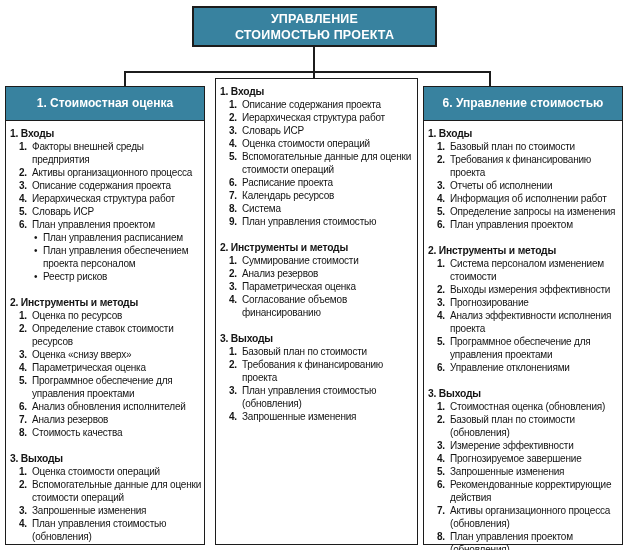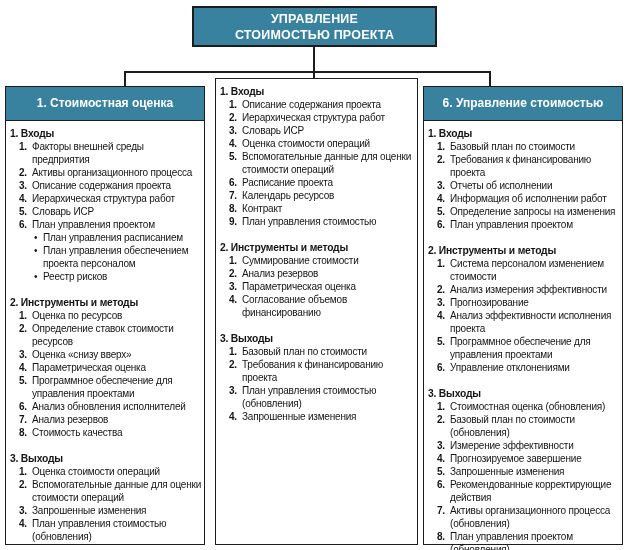--- a/index.html
+++ b/index.html
@@ -197,21 +197,21 @@
           <div class="item">
             <span class="num">6.</span>
             <span class="txt">Расписание проекта</span>
           </div>
           <div class="item">
             <span class="num">7.</span>
             <span class="txt">Календарь ресурсов</span>
           </div>
           <div class="item">
             <span class="num">8.</span>
-            <span class="txt">Контракт</span>
+            <span class="txt">Система</span>
           </div>
           <div class="item">
             <span class="num">9.</span>
             <span class="txt">План управления стоимостью</span>
           </div>
         </div>
         <div class="section">
           <div class="section-title">2. Инструменты и методы</div>
           <div class="item">
             <span class="num">1.</span>
@@ -285,21 +285,21 @@
           </div>
         </div>
         <div class="section">
           <div class="section-title">2. Инструменты и методы</div>
           <div class="item">
             <span class="num">1.</span>
             <span class="txt">Система персоналом изменением стоимости</span>
           </div>
           <div class="item">
             <span class="num">2.</span>
-            <span class="txt">Анализ измерения эффективности</span>
+            <span class="txt">Выходы измерения эффективности</span>
           </div>
           <div class="item">
             <span class="num">3.</span>
             <span class="txt">Прогнозирование</span>
           </div>
           <div class="item">
             <span class="num">4.</span>
             <span class="txt">Анализ эффективности исполнения проекта</span>
           </div>
           <div class="item">

